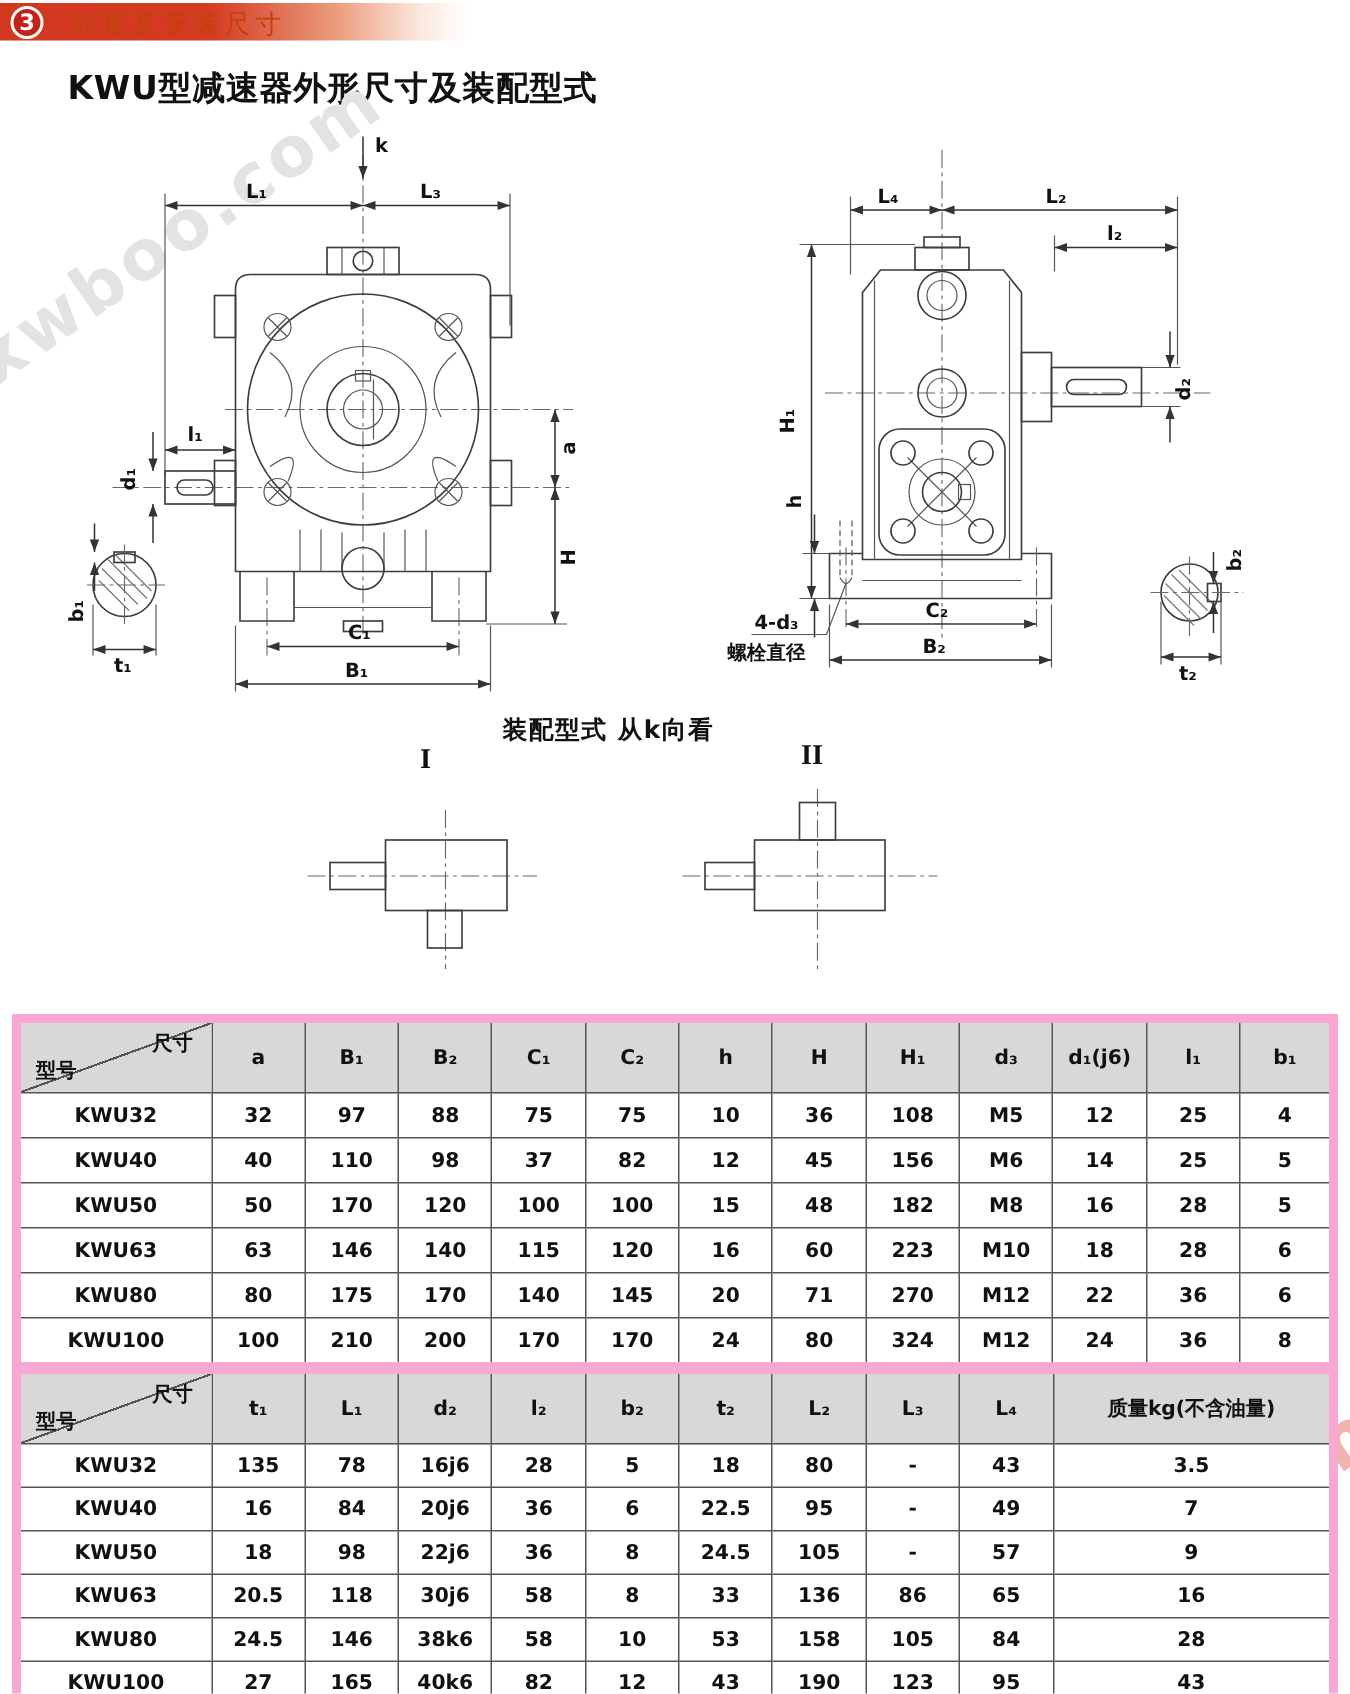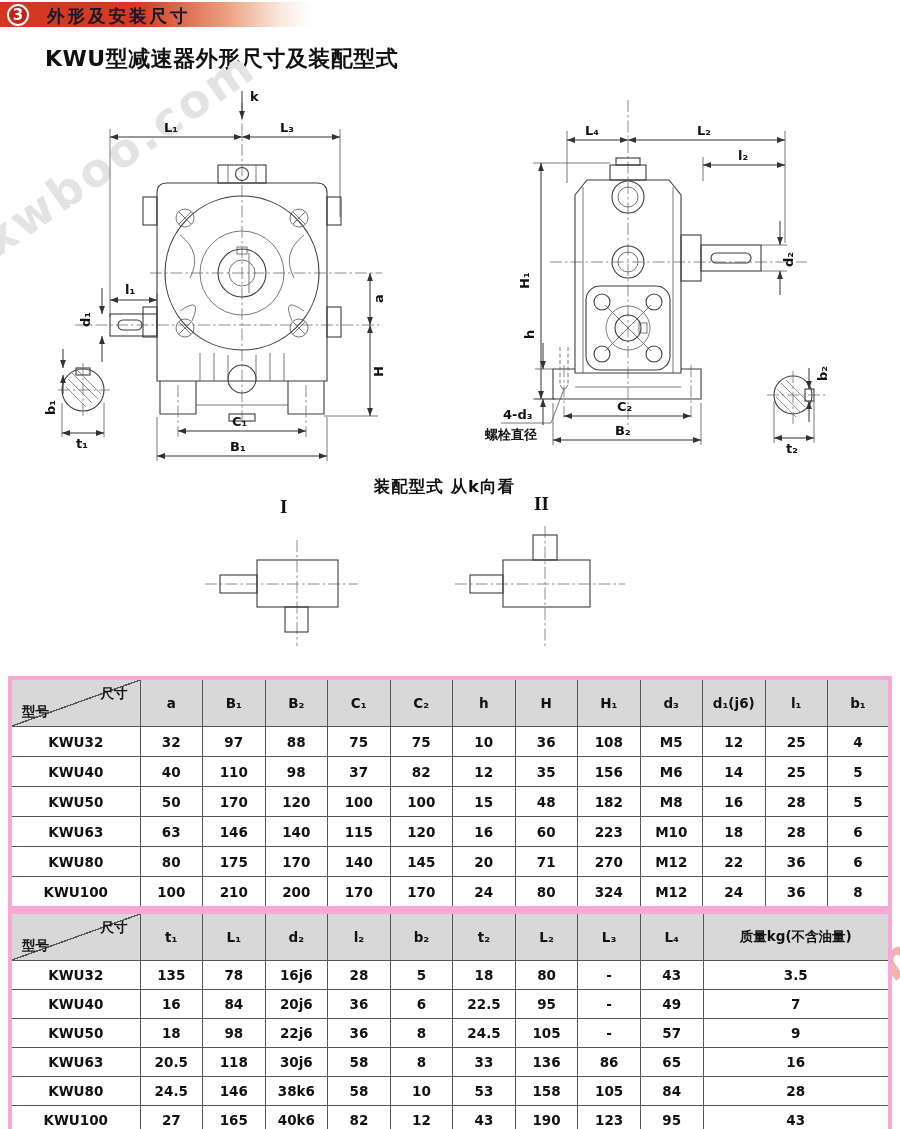--- a/index.html
+++ b/index.html
@@ -7,45 +7,45 @@
     width:900px;height:1129px;position:relative;overflow:hidden;background:#fff;
     font-family:"DejaVu Sans","Liberation Sans",sans-serif;color:#111;
   }
   .abs{position:absolute;}
   
   .banner{left:0;top:2px;width:312px;height:25px;
     background:linear-gradient(to right,#d2371f 0%,#d53b22 45%,#eb9d7e 72%,#fbe9df 90%,#ffffff 100%);}
   .badge{left:7px;top:3.5px;width:22px;height:22px;border-radius:50%;
     background:#c32218;border:2px solid #fff;box-sizing:border-box;
     color:#fff;font-weight:bold;font-size:15px;line-height:18px;text-align:center;}
-  .banner-title{left:47px;top:4px;color:#0f172a;font-weight:bold;font-size:17.5px;letter-spacing:3px;}
+  .banner-title{left:47px;top:4px;color:#c2410c;font-weight:normal;font-size:17.5px;letter-spacing:3px;}
   .page-title{left:45px;top:44px;font-weight:bold;font-size:22px;letter-spacing:0.5px;}
   
   .wm{font-weight:bold;pointer-events:none;white-space:nowrap;}
   .wm-top{left:-12px;top:218px;font-size:46px;letter-spacing:3px;color:#e3e3e3;
     transform:rotate(-35deg);transform-origin:left center;}
   .wm-bottom{left:652px;top:1102px;font-size:50px;letter-spacing:2px;color:rgba(226,103,92,0.50);
     transform:rotate(-35deg);transform-origin:left center;}
   
   svg{display:block;}
   .body-l{stroke:#3d3d3d;stroke-width:1.1;fill:none;}
   .thin{stroke:#555;stroke-width:0.8;fill:none;}
   .dim{stroke:#333;stroke-width:1;fill:none;}
   .cl{stroke:#666;stroke-width:0.75;fill:none;stroke-dasharray:12 3 2.5 3;}
   .dash{stroke:#555;stroke-width:0.8;fill:none;stroke-dasharray:4 2.5;}
   .hatch{stroke:#777;stroke-width:0.8;fill:none;}
   .dlabel{font-size:13px;font-weight:bold;fill:#111;font-family:"DejaVu Sans","Liberation Sans",sans-serif;}
-  .asm-title{left:335px;top:476px;width:180px;text-align:right;font-weight:bold;font-size:16.5px;letter-spacing:1px;}
+  .asm-title{left:335px;top:476px;width:180px;text-align:left;font-weight:bold;font-size:16.5px;letter-spacing:1px;}
   .roman{font-family:"Liberation Serif","DejaVu Serif",serif;font-weight:bold;font-size:19px;}
   .roman-1{left:280px;top:496px;}
   .roman-2{left:534px;top:493px;}
   .unit-mm{left:846px;top:650px;font-weight:bold;font-size:14px;margin-top:26px;}
   
   .dim-table{position:absolute;left:8px;width:884px;border-collapse:collapse;table-layout:fixed;
-    border:4px solid #f9a8d4;background:#fff;}
+    border:6px solid #f9a8d4;background:#fff;}
   .t1{top:676px;}
   .t2{top:910px;}
   .dim-table th,.dim-table td{border:1px solid #555;text-align:center;vertical-align:middle;
     font-weight:bold;font-size:13.5px;padding:0;}
   .dim-table thead th{background:#d8d8d8;height:46px;}
   .t1 tbody th,.t1 tbody td{height:29px;}
   .t2 tbody th,.t2 tbody td{height:28px;}
   .corner{position:relative;background:#d8d8d8;}
   .corner .diag{position:absolute;inset:0;
     background:linear-gradient(to bottom right,transparent calc(50% - 0.7px),#555 calc(50% - 0.7px),#555 calc(50% + 0.7px),transparent calc(50% + 0.7px));}
@@ -317,21 +317,21 @@
         <td>4</td>
       </tr>
       <tr>
         <th>KWU40</th>
         <td>40</td>
         <td>110</td>
         <td>98</td>
         <td>37</td>
         <td>82</td>
         <td>12</td>
-        <td>35</td>
+        <td>45</td>
         <td>156</td>
         <td>M6</td>
         <td>14</td>
         <td>25</td>
         <td>5</td>
       </tr>
       <tr>
         <th>KWU50</th>
         <td>50</td>
         <td>170</td>

